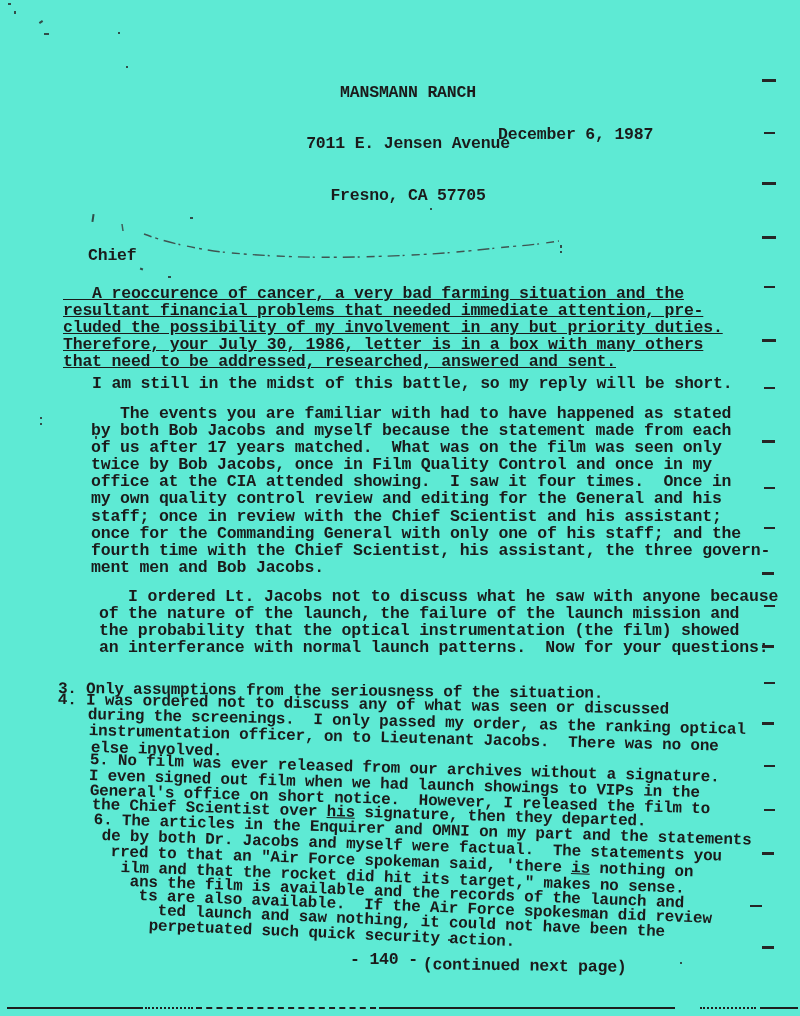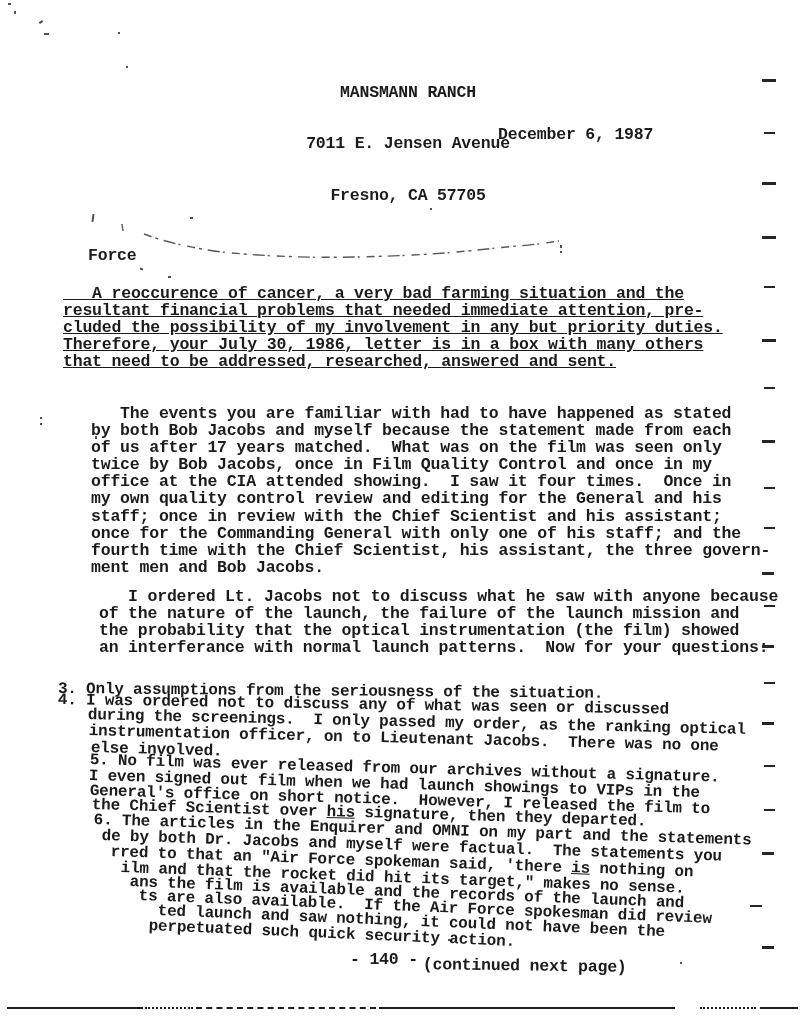--- a/index.html
+++ b/index.html
@@ -1,19 +1,19 @@
 <!DOCTYPE html>
 <html><head>
 <meta charset="utf-8">
 <style>
   html,body{margin:0;padding:0;background:#e8e8e8;}
   .page{
     position:relative;
     width:800px;height:1016px;
-    background:#ffffff;
+    background:#5eead4;
     overflow:hidden;
     font-family:"Liberation Mono","DejaVu Sans Mono",monospace;
     color:#1b1b1b;
   }
   .tx{
     position:absolute;
     font-family:"Liberation Mono","DejaVu Sans Mono",monospace;
     font-weight:700;
     font-size:16.5px;
     line-height:17.1px;
@@ -45,31 +45,32 @@
 <div class="page">
 
   <div class="tx centered" style="left:238px;top:50px;width:340px;">
     <div>MANSMANN RANCH</div>
     <div>7011 E. Jensen Avenue</div>
     <div>Fresno, CA 57705</div>
   </div>
 
   <div class="tx" style="left:498px;top:126px;">December 6, 1987</div>
 
-  <div class="tx" style="left:88px;top:247px;">Force</div>
+  <div class="tx" style="left:88px;top:247px;">Chief</div>
   <svg class="scribble" style="left:110px;top:222px;" width="490" height="52" viewBox="0 0 490 52">
     <path d="M 34,12 C 52,19 80,26 112,30 C 182,37 242,36 302,33 C 347,31 374,27 407,24 C 422,23 436,21 449,19" fill="none" stroke="#3a3a3a" stroke-width="1.4" stroke-dasharray="8 4 3 6 12 3 2 7" opacity="0.85"></path>
     <path d="M 12,2 L 13,9" fill="none" stroke="#3a3a3a" stroke-width="1.5" opacity="0.8"></path>
   </svg>
 
   <div class="tx" style="left:63px;top:285px;text-decoration:underline;">   A reoccurence of cancer, a very bad farming situation and the
 resultant financial problems that needed immediate attention, pre-
 cluded the possibility of my involvement in any but priority duties.
 Therefore, your July 30, 1986, letter is in a box with many others
 that need to be addressed, researched, answered and sent.</div>
+  <div class="tx" style="left:63px;top:375px;">   I am still in the midst of this battle, so my reply will be short.</div>
   <div class="tx" style="left:63px;top:405px;margin-left:28px;">   The events you are familiar with had to have happened as stated
 by both Bob Jacobs and myself because the statement made from each
 of us after 17 years matched.  What was on the film was seen only
 twice by Bob Jacobs, once in Film Quality Control and once in my
 office at the CIA attended showing.  I saw it four times.  Once in
 my own quality control review and editing for the General and his
 staff; once in review with the Chief Scientist and his assistant;
 once for the Commanding General with only one of his staff; and the
 fourth time with the Chief Scientist, his assistant, the three govern-
 ment men and Bob Jacobs.</div>

